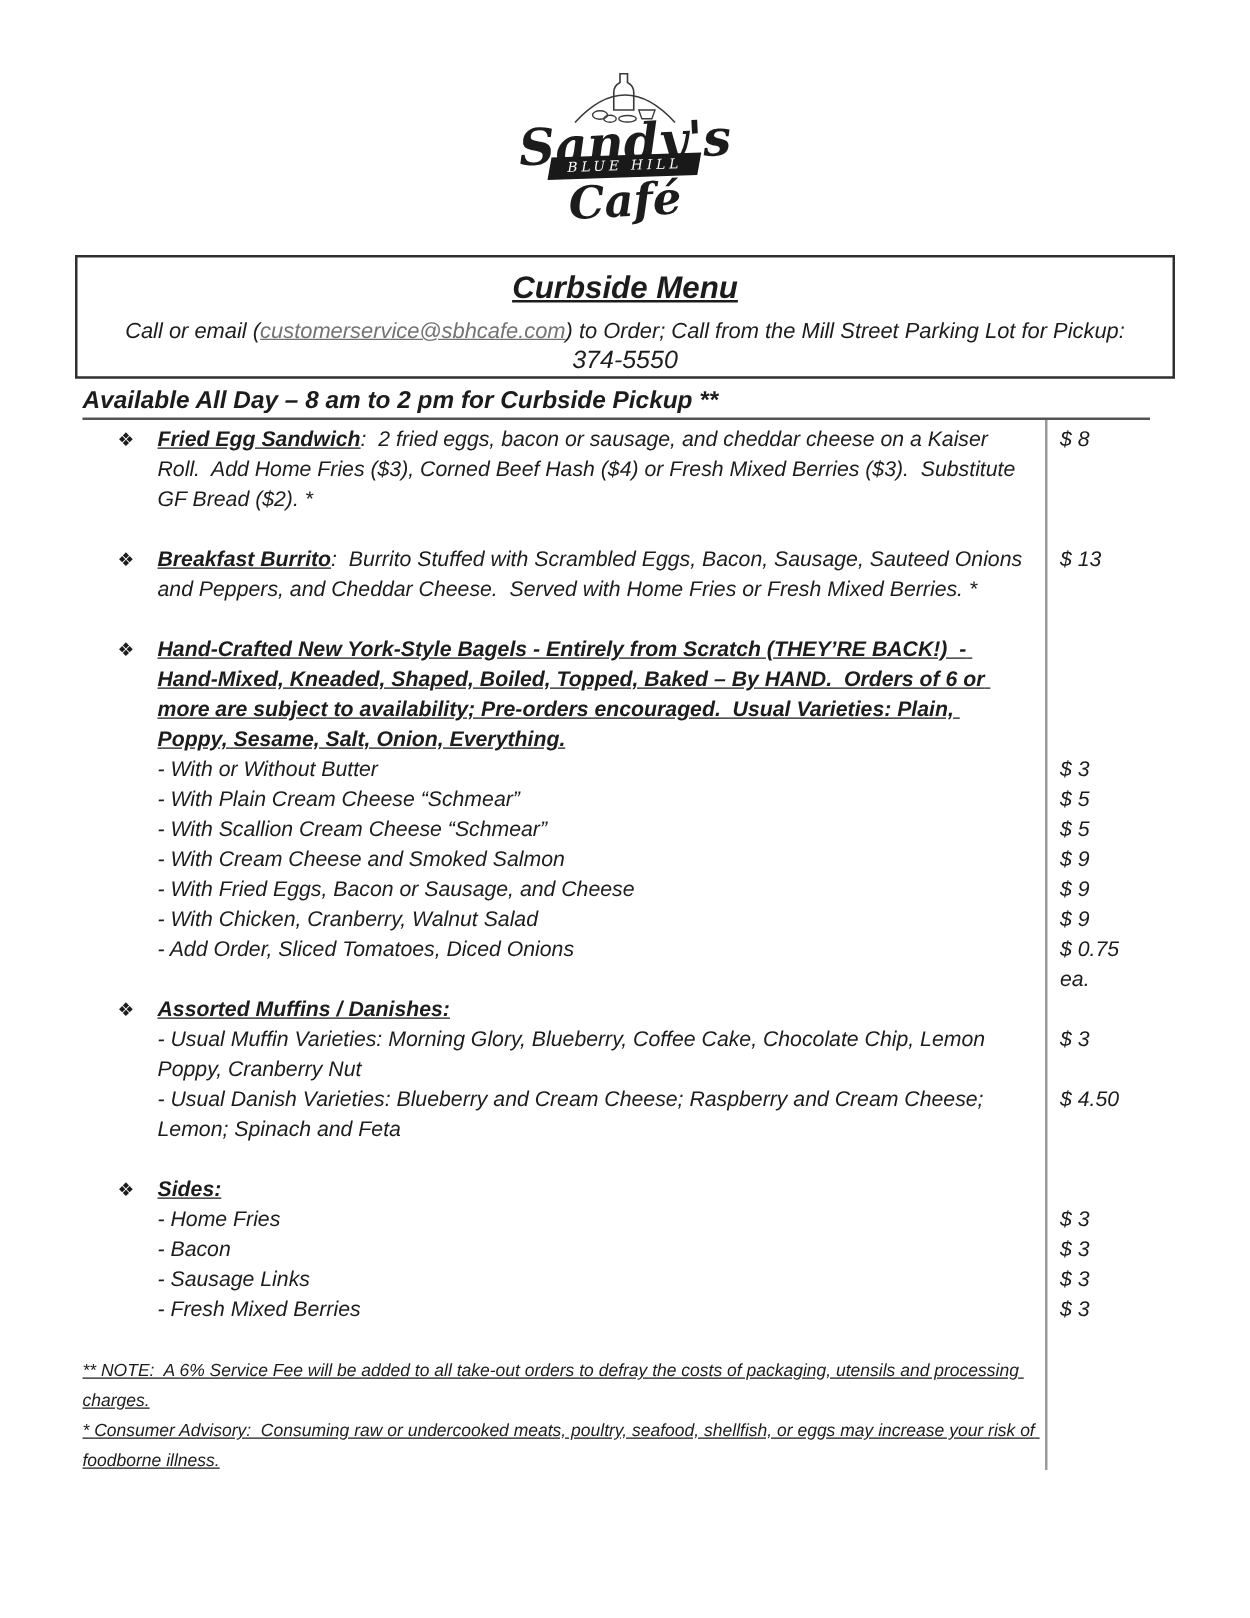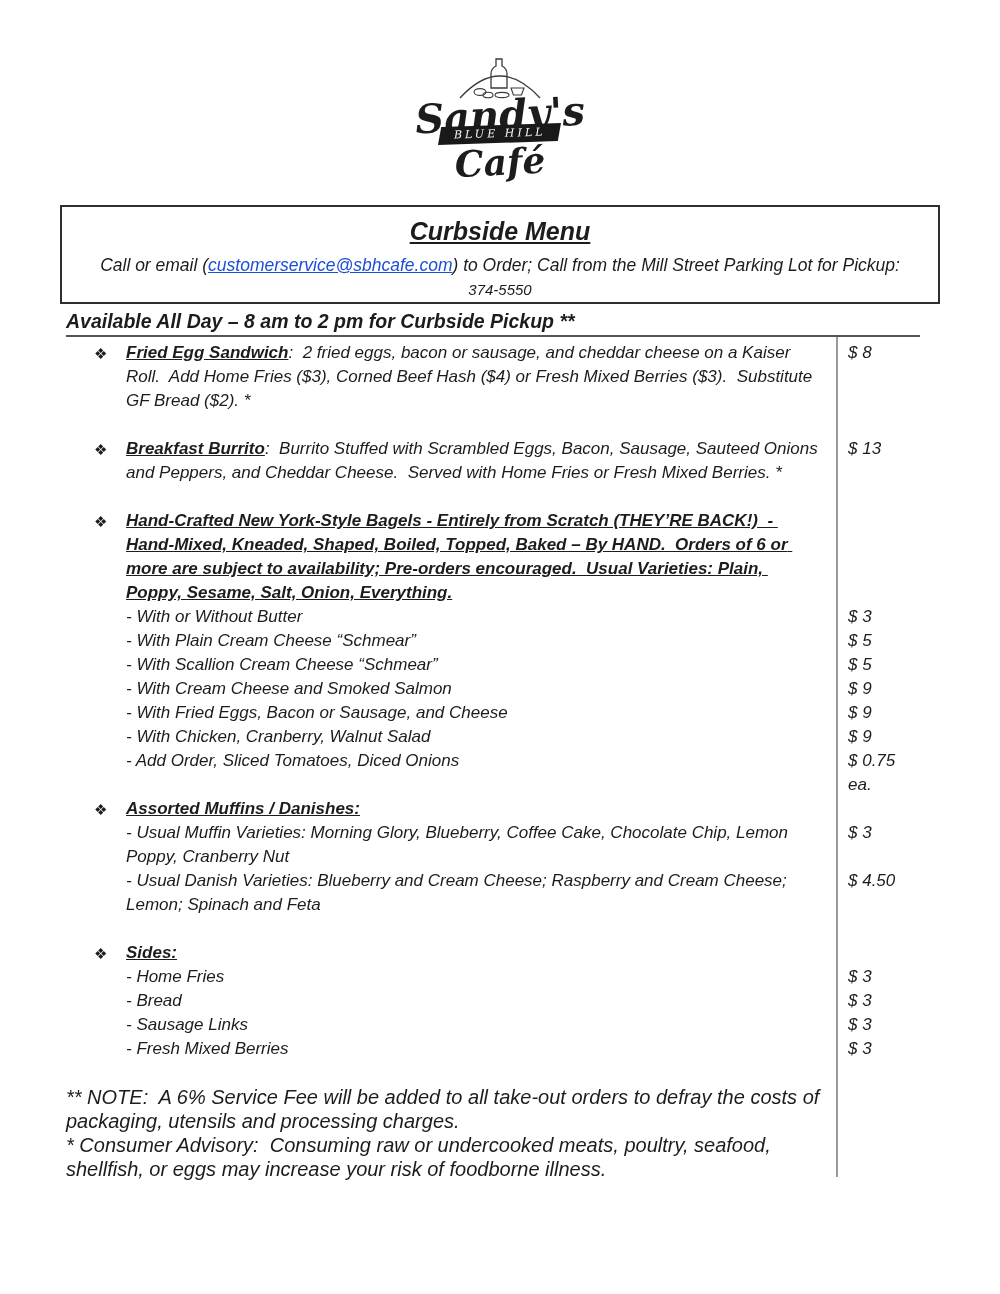--- a/index.html
+++ b/index.html
@@ -28,22 +28,22 @@
     font-size:36px; line-height:42px; margin-top:-2px; transform:rotate(-3deg);
   }
 
   
   .header-box {
     margin:22px 60px 0; border:2px solid #2f2f2f; text-align:center;
     padding:6px 16px 0; font-style:italic;
   }
   .menu-title { font-size:25px; font-weight:600; text-decoration:underline; margin:4px 0 7px; }
   .contact-line { font-size:17.5px; line-height:24px; }
-  .email { color:#1d4ed8; text-decoration:underline; cursor:pointer; }
-  .phone { font-size:15px; line-height:25px;text-align:center; }
+  .email { color:#737373; text-decoration:underline; cursor:pointer; }
+  .phone { font-size:20px; line-height:25px;text-align:center; }
 
   
   .availability {
     margin:4px 80px 0 66px; font-size:19.5px; font-weight:bold;
     font-style:italic; line-height:26px;
   }
 
   
   .menu-table {
     position:relative; margin:1px 0 0 66px; width:854px;
@@ -56,21 +56,21 @@
     width:770px; padding-left:60px; padding-right:18px;
     position:relative; white-space:pre-wrap;
   }
   .bullet { position:absolute; left:28px; top:1px; font-size:15px; font-style:normal; }
   .section-title { font-weight:bold; text-decoration:underline; }
   .row-price { width:84px; padding-left:12px; }
   .menu-section { margin-bottom:24px; }
   .menu-section.tight { margin-bottom:0; }
 
   
-  .notes { width:770px; padding-right:8px; font-size:20px; line-height:24px; }
+  .notes { width:770px; padding-right:8px; font-size:14px; line-height:24px;text-decoration:underline; }
   .notes p { margin:0; white-space:pre-wrap; }
 </style>
 </head>
 <body>
 
 <div class="page">
 
   <div class="logo">
     <svg class="logo-art" width="96" height="48" viewBox="0 0 96 48">
       <path d="M8 46 Q48 2 88 46" fill="none" stroke="#3a3a3a" stroke-width="1.3"></path>
@@ -182,21 +182,21 @@
             <div class="row-main"><span class="bullet">❖</span><span class="section-title">Sides:</span></div>
             <div class="row-price"></div>
           </div>
           <div class="row">
             <div class="row-main item-text">- Home Fries</div>
             <div class="row-price">
               <div>$ 3</div>
             </div>
           </div>
           <div class="row">
-            <div class="row-main item-text">- Bread</div>
+            <div class="row-main item-text">- Bacon</div>
             <div class="row-price">
               <div>$ 3</div>
             </div>
           </div>
           <div class="row">
             <div class="row-main item-text">- Sausage Links</div>
             <div class="row-price">
               <div>$ 3</div>
             </div>
           </div>

